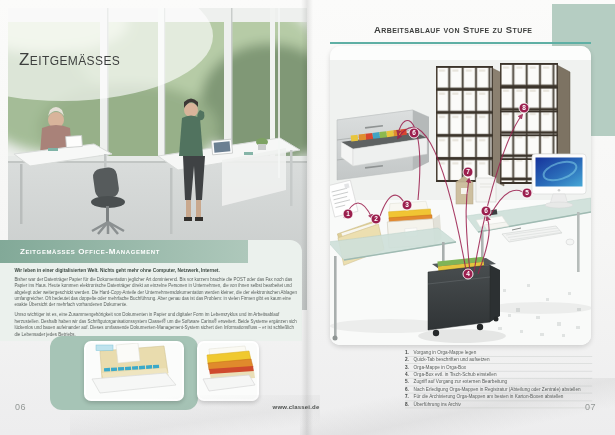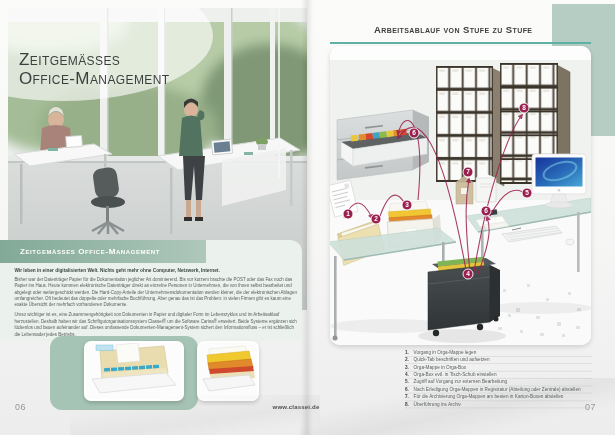--- a/index.html
+++ b/index.html
@@ -11,21 +11,21 @@
   }
   
   .pagenum{position:absolute;font-size:9px;color:#939896;letter-spacing:.5px;}
   .fold{position:absolute;pointer-events:none;}
   .gutter{position:absolute;left:301px;top:0;width:12px;height:435px;
     background:linear-gradient(90deg,rgba(0,0,0,0) 0%,rgba(0,0,0,.09) 50%,rgba(0,0,0,0) 100%);}
   
   .photo{position:absolute;left:8px;top:8px;width:299px;height:302px;overflow:hidden;}
   .page-title{position:absolute;left:19px;top:10px;line-height:1.12;
     font-variant:small-caps;font-size:17px;font-weight:500;color:#3d3f3e;letter-spacing:.4px;margin-top:40px;}
-  .band{position:absolute;left:0;top:240px;width:206px;height:23px;
+  .band{position:absolute;left:0;top:240px;width:248px;height:23px;
     background:linear-gradient(90deg,#82a998,#aec8bb);
     color:#fff;font-variant:small-caps;font-size:8px;font-weight:600;letter-spacing:.6px;
     line-height:23px;padding-left:20px;}
   .panel-corner{position:absolute;left:196px;top:240px;width:106px;height:24px;
     background:#ebf1ed;border-radius:0 12px 0 0;}
   .panel{position:absolute;left:0;top:263px;width:302px;height:78px;background:#ebf1ed;}
   .panel-text{padding:5px 0 0 20px;transform:scale(.72);transform-origin:0 0;width:138%;}
   .panel-text .lead{font-size:6.6px;font-weight:bold;color:#3e4a44;margin:0 0 4px 0;}
   .panel-text p{font-size:6.2px;line-height:1.45;color:#5b615e;margin:0 0 5px 0;}
   .product-block{position:absolute;left:50px;top:336px;width:148px;height:74px;
@@ -140,21 +140,20 @@
         <rect x="188" y="192" width="5" height="18" fill="#c9a88d"></rect>
         <rect x="176" y="209" width="8" height="4" fill="#33312e"></rect>
         <rect x="187" y="209" width="8" height="4" fill="#33312e"></rect>
       </g>
       <rect x="270" y="0" width="2" height="170" fill="#f4f6f5" opacity=".8"></rect>
     </svg>
   </div>
 
   <div class="page-title">
     <div>Zeitgemässes</div>
-    <div>Office-Management</div>
   </div>
 
   <div class="panel-corner"></div>
   <div class="band">Zeitgemässes Office-Management</div>
 
   <div class="panel">
     <div class="panel-text">
       <p class="lead">Wir leben in einer digitalisierten Welt. Nichts geht mehr ohne Computer, Netzwerk, Internet.</p>
       <p>Bisher war der Datenträger Papier für die Dokumentation jeglicher Art dominierend. Bis vor kurzem brachte die POST oder das Fax noch das Papier ins Haus. Heute kommen elektronische Datenträger direkt an einzelne Personen in Unternehmen, die von ihnen selbst bearbeitet und abgelegt oder weitergeschickt werden. Die Hard-Copy-Anteile der Unternehmensdokumentation werden kleiner, die der elektronischen Ablagen umfangreicher. Oft bedeutet das doppelte oder mehrfache Buchführung. Aber genau das ist das Problem: in vielen Firmen gibt es kaum eine exakte Übersicht der mehrfach vorhandenen Dokumente.</p>
       <p>Umso wichtiger ist es, eine Zusammengehörigkeit von Dokumenten in Papier und digitaler Form im Lebenszyklus und im Arbeitsablauf herzustellen. Deshalb haben wir das Schriftgutorganisationssystem Classei® um die Software Carina® erweitert. Beide Systeme ergänzen sich lückenlos und bauen aufeinander auf. Dieses umfassende Dokumenten-Management-System sichert den Informationsfluss – er ist schließlich die Lebensader jedes Betriebs.</p>

